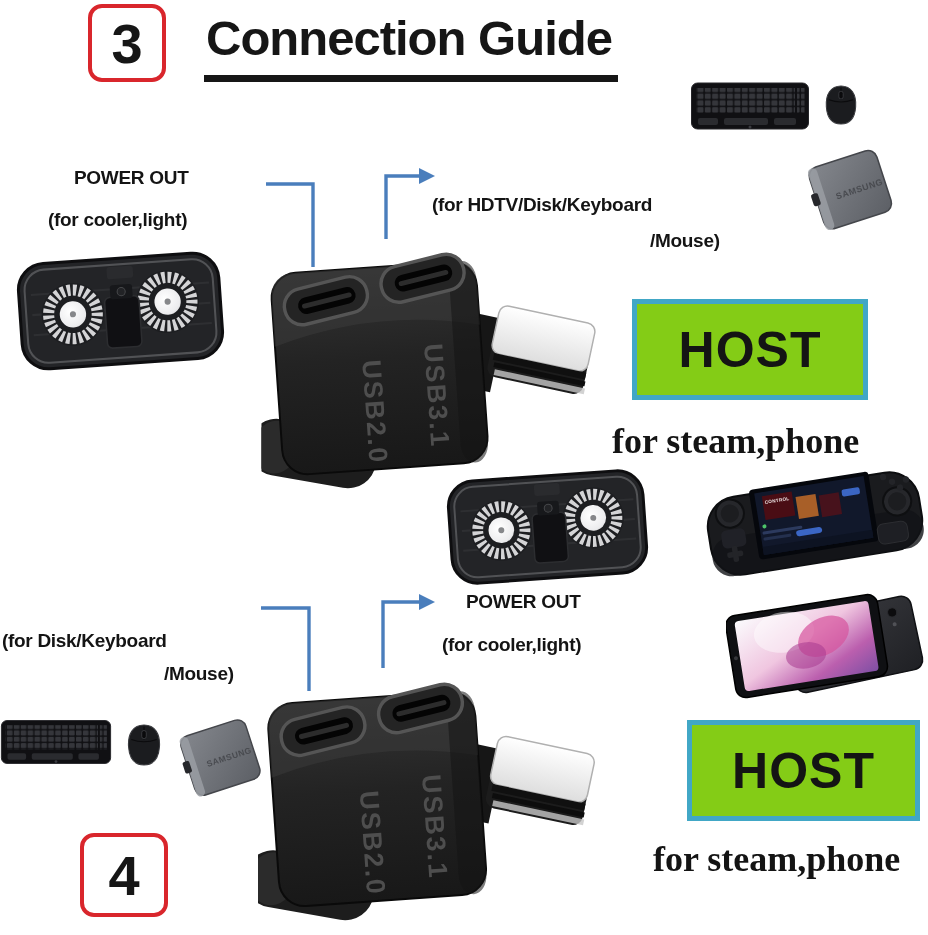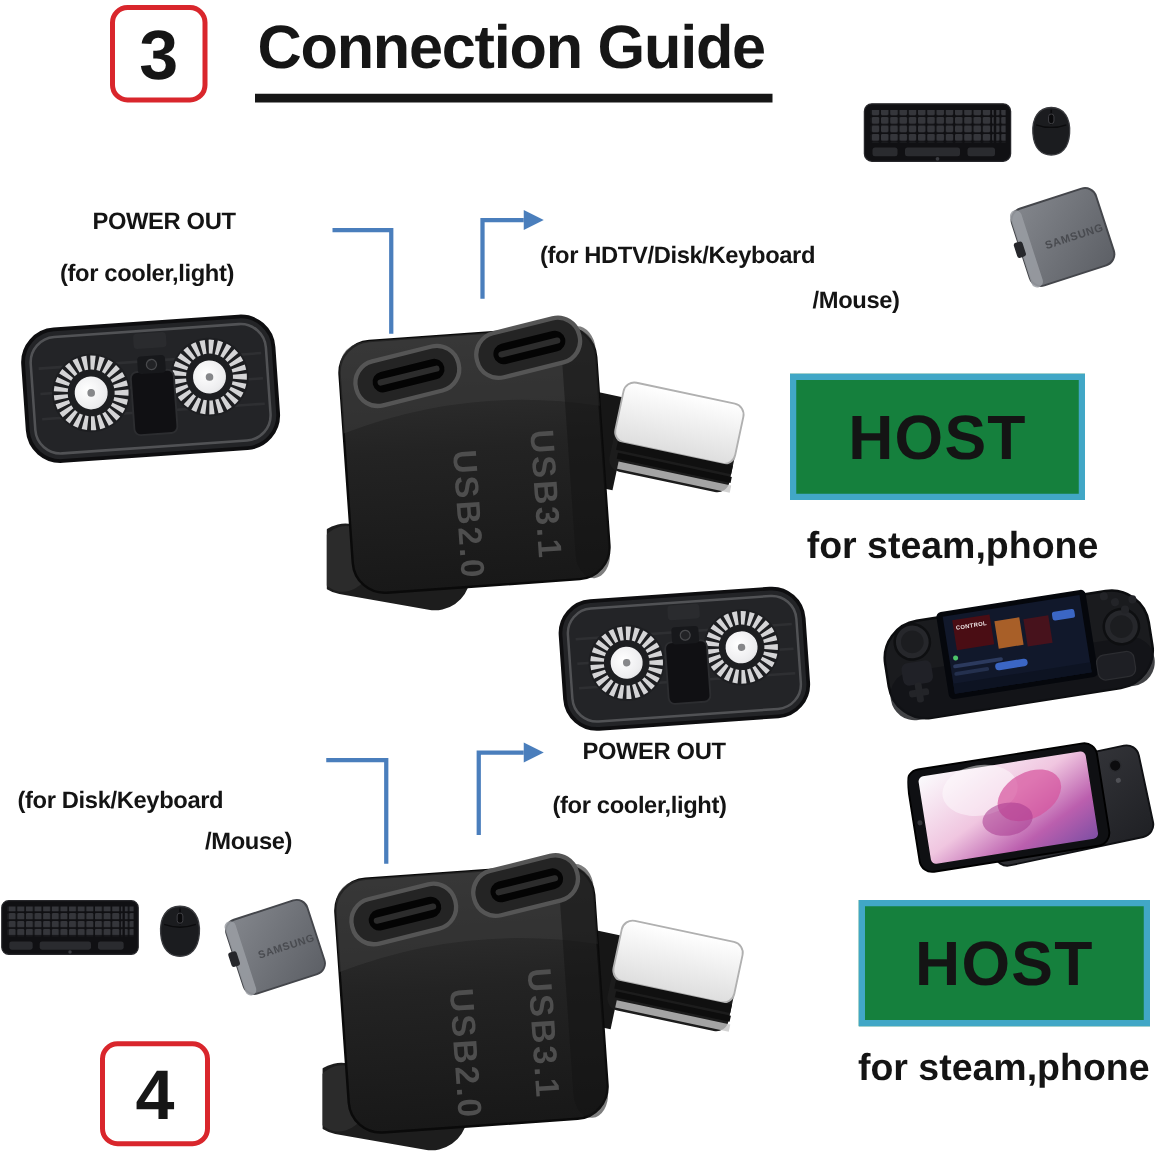--- a/index.html
+++ b/index.html
@@ -14,27 +14,27 @@
     font-size:49px;font-weight:bold;letter-spacing:-1px;color:#161616;
     border-bottom:7px solid #161616;padding:0 6px 9px 2px;white-space:nowrap;
   }
   .step{
     position:absolute;box-sizing:border-box;background:#fff;
     border:4px solid #d9262c;border-radius:14px;
     display:flex;align-items:center;justify-content:center;
     font-weight:bold;font-size:56px;color:#161616;
   }
   .host{
-    position:absolute;box-sizing:border-box;background:#15803d;
+    position:absolute;box-sizing:border-box;background:#84cc16;
     border:5px solid #41a7c6;
     display:flex;align-items:center;justify-content:center;
     font-weight:bold;font-size:50px;letter-spacing:1px;color:#141414;
   }
-  .host-cap{position:absolute;font-weight:bold;font-size:30px;
-            text-align:center;white-space:nowrap;color:#141414;}
+  .host-cap{position:absolute;font-weight:bold;font-size:36px;
+            text-align:left;white-space:nowrap;color:#141414;font-family:Liberation Serif, serif;}
   svg.dev{position:absolute;overflow:visible;}
   #lines{position:absolute;left:0;top:0;pointer-events:none;}
 </style>
 </head>
 <body>
 
 <div class="canvas">
 
   <svg width="0" height="0" style="position:absolute" aria-hidden="true">
     <defs>
@@ -245,21 +245,21 @@
   <svg class="dev" style="left:442px;top:462px" width="212" height="130" viewBox="0 0 215 132">
       <use href="#sym-cooler"></use>
     </svg>
   <svg class="dev" style="left:698px;top:450px" width="232" height="146" viewBox="0 0 230 145">
       <use href="#sym-steamdeck"></use>
     </svg>
   <svg class="dev" style="left:726px;top:576px" width="202" height="132" viewBox="0 0 200 130">
       <use href="#sym-phones"></use>
     </svg>
 
-  <div class="lbl" style="left:14px;top:631px;">(for Disk/Keyboard</div>
+  <div class="lbl" style="left:2px;top:631px;">(for Disk/Keyboard</div>
   <div class="lbl" style="left:164px;top:664px;">/Mouse)</div>
   <div class="lbl" style="left:466px;top:592px;">POWER OUT</div>
   <div class="lbl" style="left:442px;top:635px;">(for cooler,light)</div>
 
   <svg class="dev" style="left:0px;top:716px" width="112" height="52" viewBox="0 0 120 52">
       <use href="#sym-keyboard"></use>
     </svg>
   <svg class="dev" style="left:124px;top:722px" width="40" height="46" viewBox="0 0 44 48">
       <use href="#sym-mouse"></use>
     </svg>

